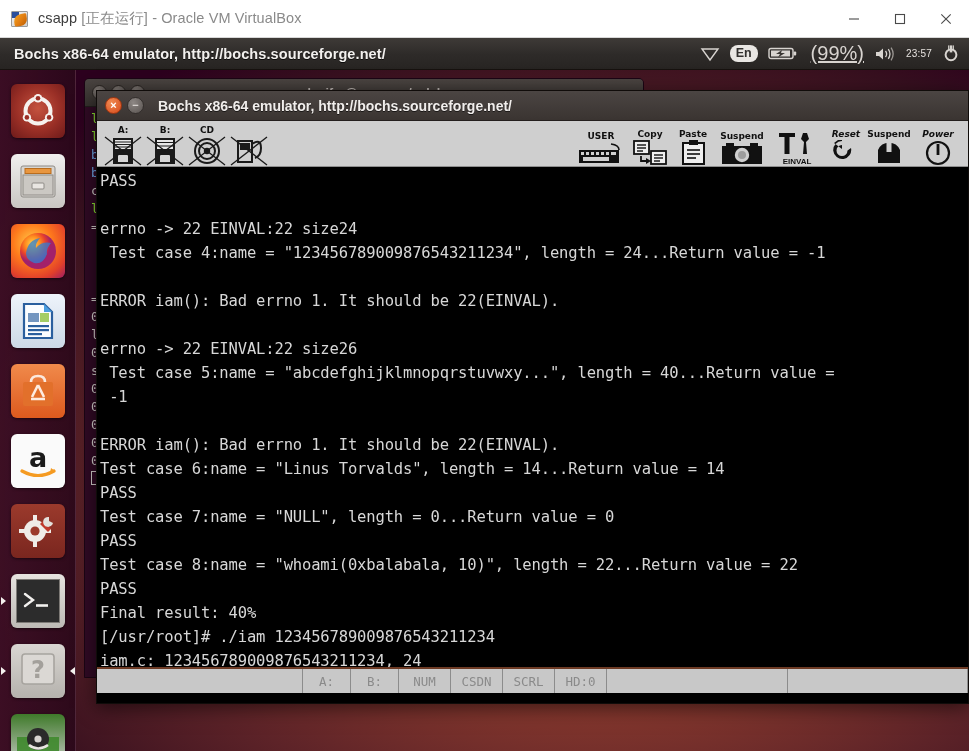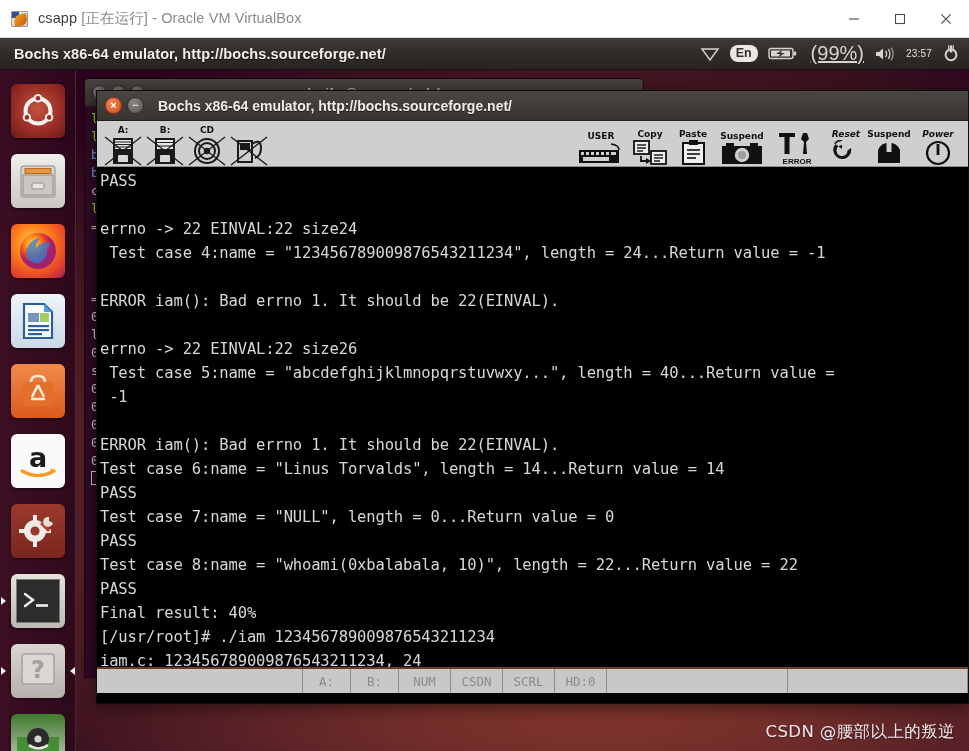--- a/index.html
+++ b/index.html
@@ -594,21 +594,21 @@
               <circle cx="24" cy="13" r="4" fill="#9d9d9d"></circle>
             </svg>
           </div>
 
           <div class="tb-btn tb-wide">
             <svg class="glyph" width="44" height="26" viewBox="0 0 44 26">
               <rect x="4" y="1" width="16" height="4" fill="#111"></rect>
               <rect x="9.5" y="5" width="5" height="17" fill="#111"></rect>
               <path d="M28 1 l-2 6 l3 3 l-1 12 h4 l-1-12 l3-3 l-2-6z" fill="#111"></path>
             </svg>
-            <div class="sub">ERROR</div>
+            <div class="sub">EINVAL</div>
           </div>
 
           <div class="tb-btn">
             <div class="cap cap-it">Reset</div>
             <svg class="glyph" width="34" height="26" viewBox="0 0 34 26">
               <path d="M22 8 a9 9 0 1 1 -9 -7 l0 -4 l-8 6 l8 6 l0 -4 a5.5 5.5 0 1 0 5.5 5.5" fill="#111"></path>
             </svg>
           </div>
 
           <div class="tb-btn">
@@ -661,15 +661,14 @@
         <div class="st-cell st-norm">B:</div>
         <div class="st-cell st-med">NUM</div>
         <div class="st-cell st-med">CSDN</div>
         <div class="st-cell st-med">SCRL</div>
         <div class="st-cell st-med">HD:0</div>
         <div class="st-cell st-blank"></div>
         <div class="st-cell st-blank"></div>
       </div>
     </div>
 
-    <div class="watermark">CSDN @腰部以上的叛逆</div>
   </div>
 </div>
 
 </body></html>

